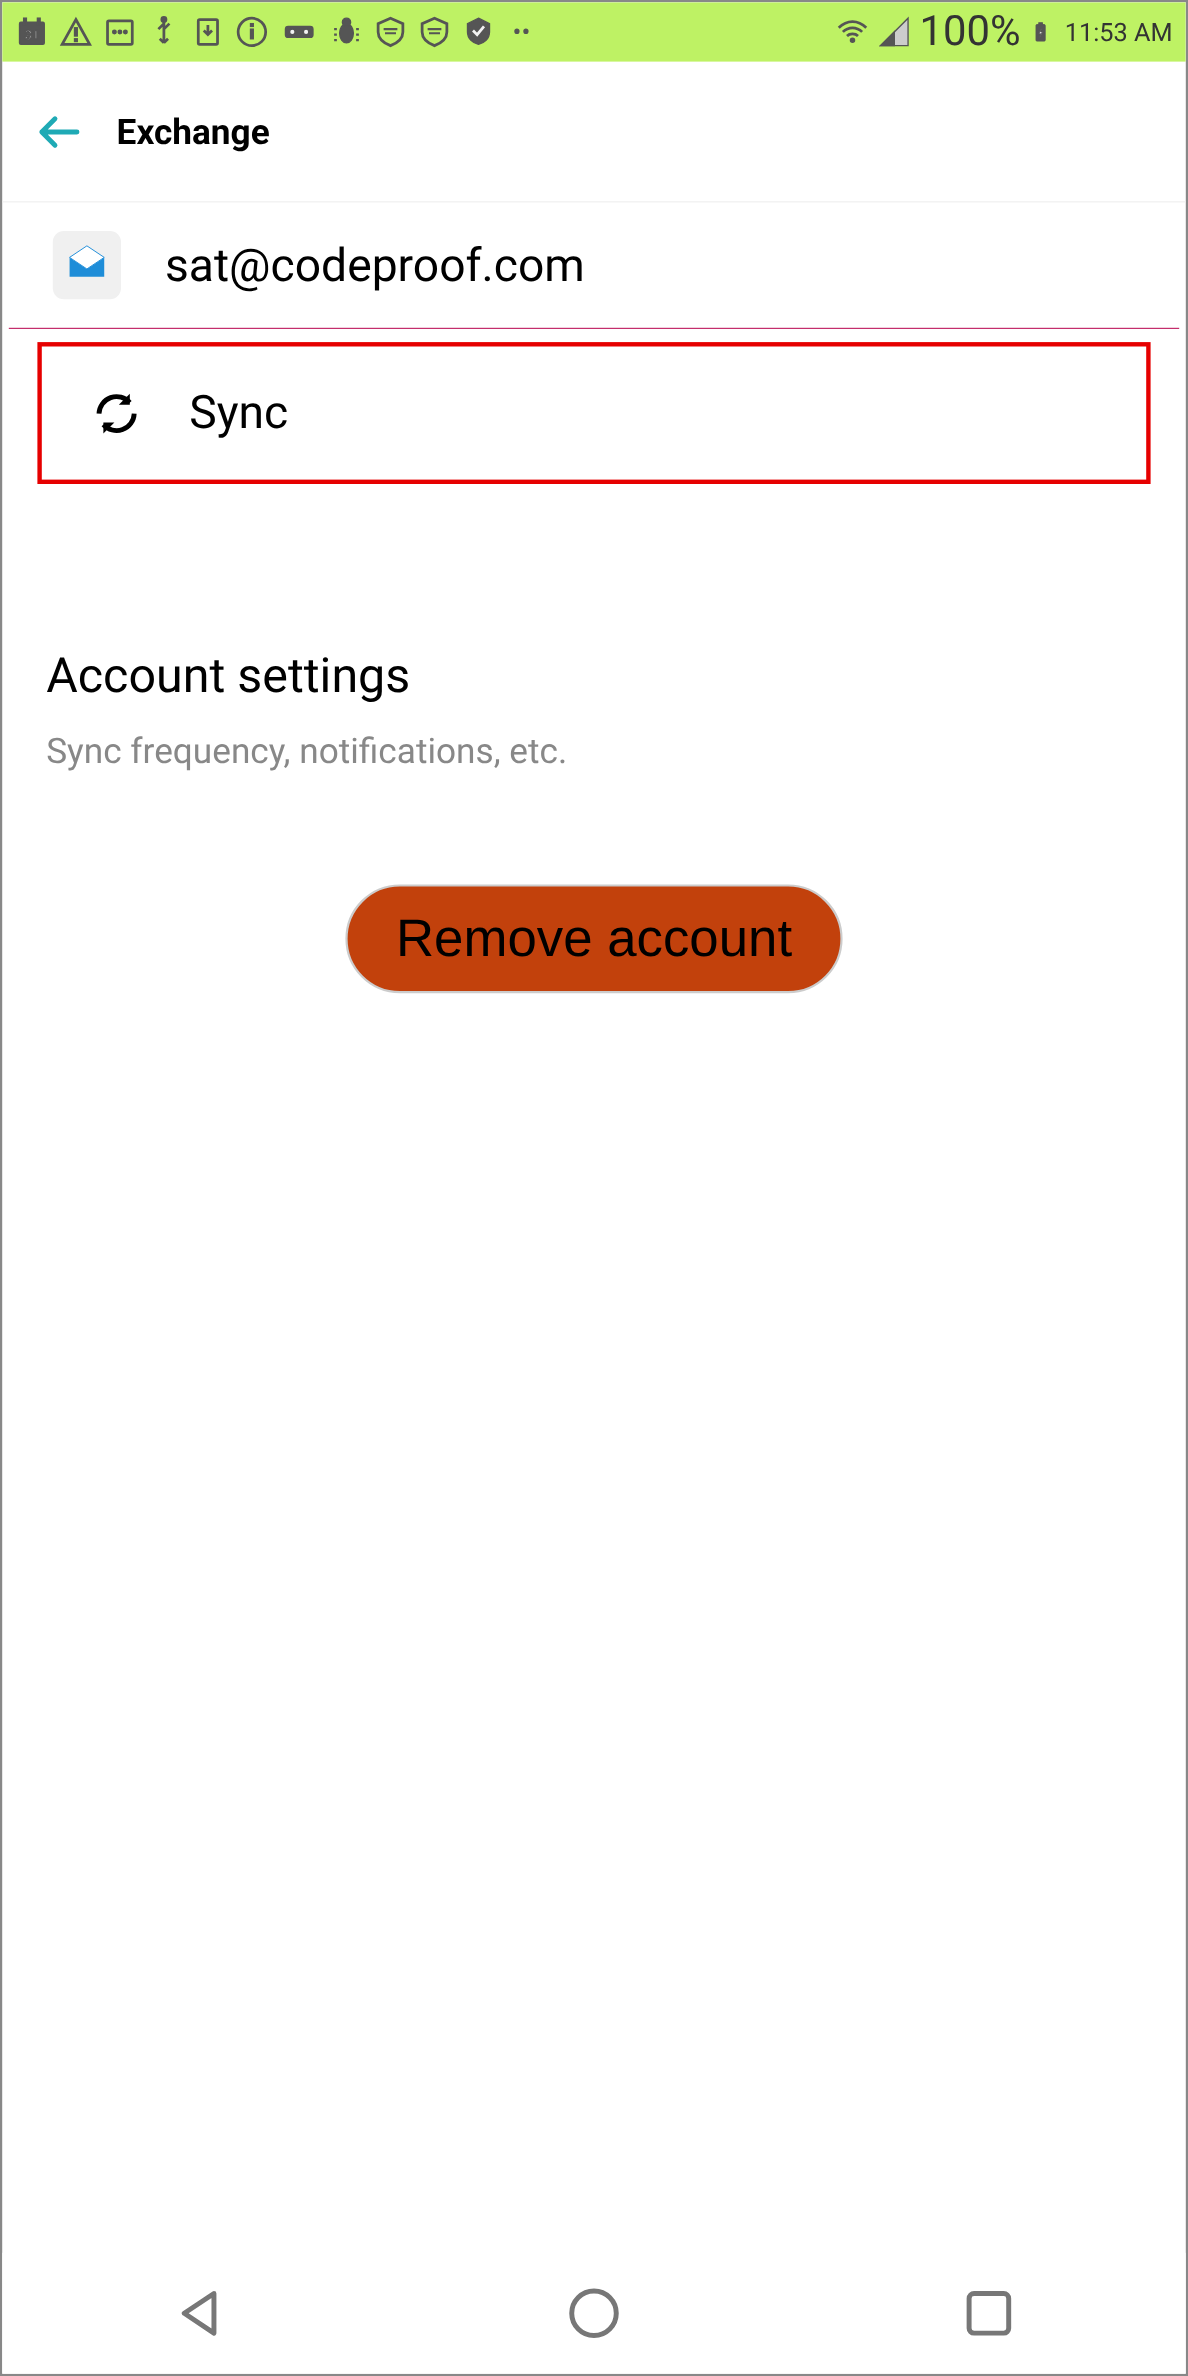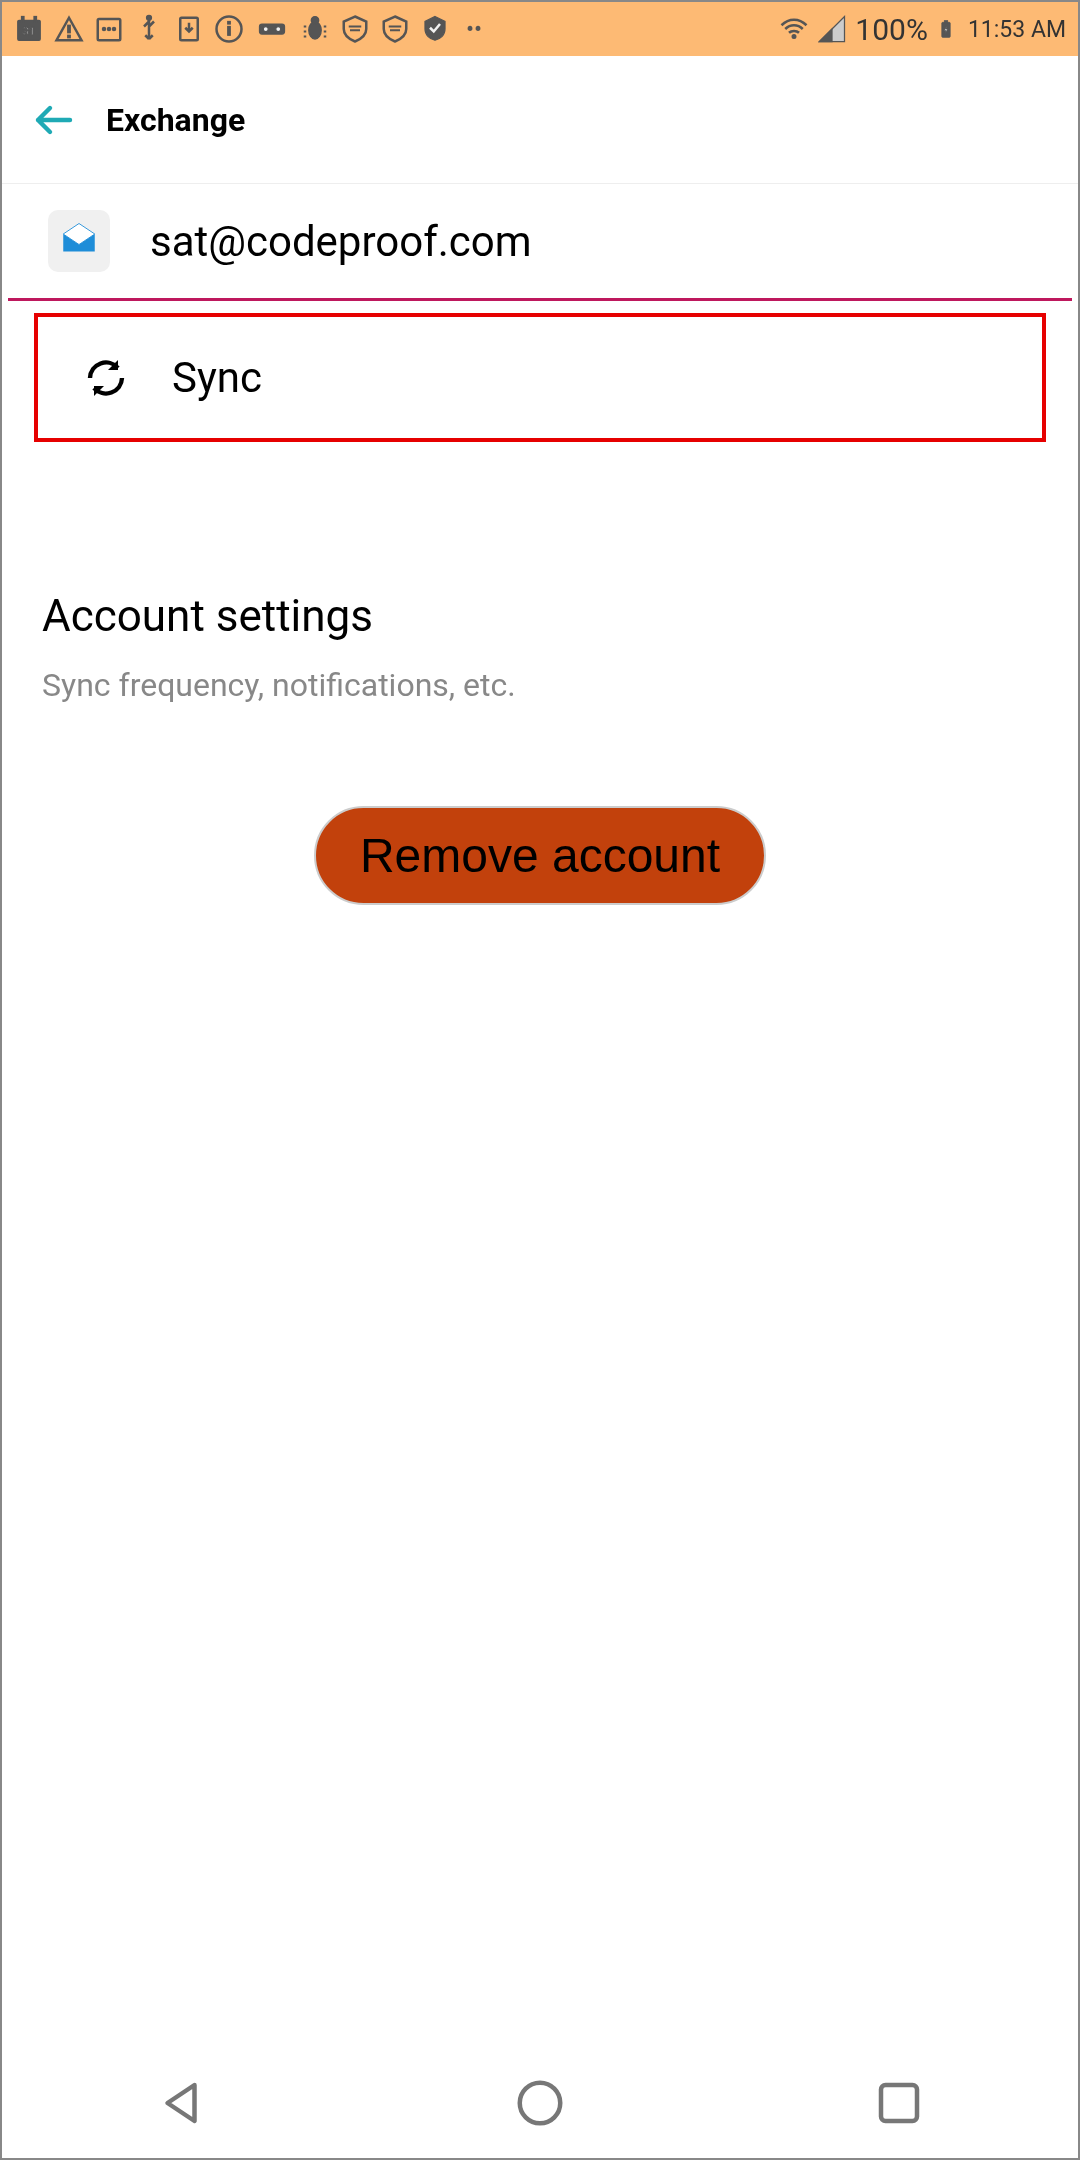--- a/index.html
+++ b/index.html
@@ -9,21 +9,21 @@
       font-family: -apple-system, BlinkMacSystemFont, 'Segoe UI', Roboto, sans-serif;
       background: #fff;
       border: 2px solid #888;
       position: relative;
       overflow: hidden;
     }
     
     
     .status-bar {
       height: 54px;
-      background: #fdba74;
+      background: #bef264;
       display: flex;
       align-items: center;
       padding: 0 12px;
       font-size: 30px;
       color: #555;
     }
     .status-left {
       display: flex;
       gap: 10px;
       align-items: center;
@@ -39,21 +39,21 @@
       height: 30px;
       fill: #555;
       stroke: #555;
     }
     .status-time {
       font-size: 23px;
       color: #333;
       margin-left: 4px;
     }
     .status-batt {
-      font-size: 30px;
+      font-size: 38px;
       color: #333;
     }
     
     
     .header {
       height: 128px;
       display: flex;
       align-items: center;
       padding: 0 28px;
       border-bottom: 1px solid #eee;
@@ -68,21 +68,21 @@
       font-weight: 700;
       color: #000;
     }
     
     
     .account-row {
       display: flex;
       align-items: center;
       padding: 26px 40px;
       margin: 0 6px;
-      border-bottom: 3px solid #be185d;
+      border-bottom: 1px solid #be185d;
     }
     .mail-icon-wrap {
       width: 62px;
       height: 62px;
       background: #f0f0f0;
       border-radius: 10px;
       display: flex;
       align-items: center;
       justify-content: center;
       margin-right: 40px;

